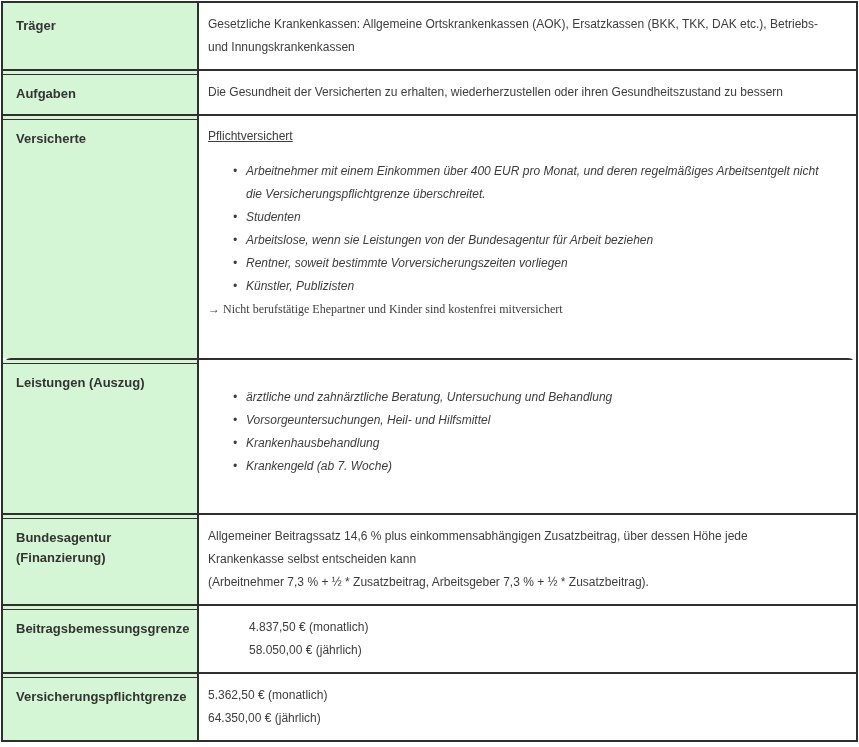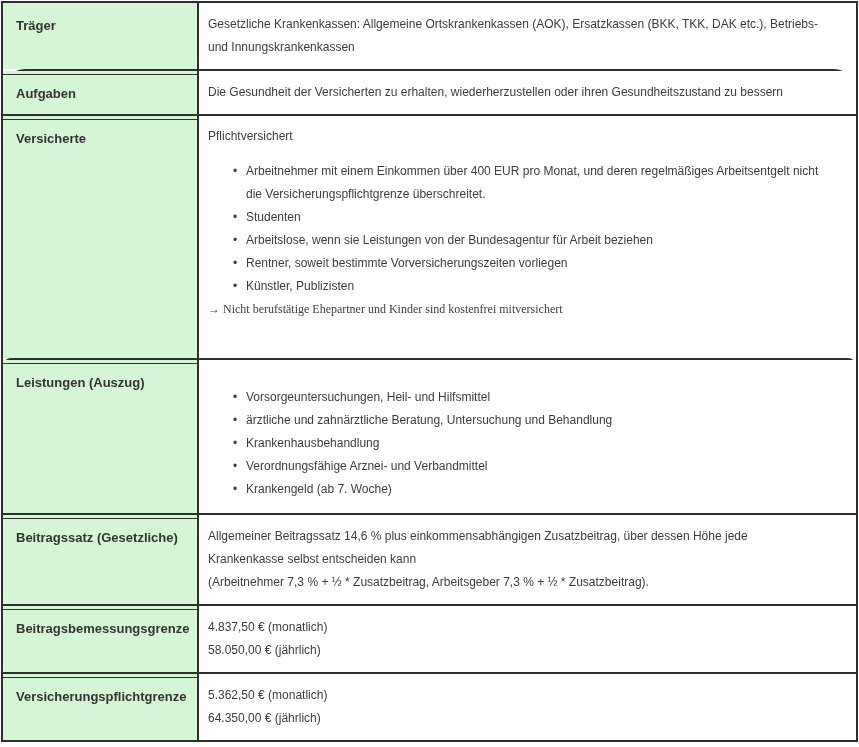--- a/index.html
+++ b/index.html
@@ -19,25 +19,25 @@
     color:var(--body-text);
   }
   .info-table{
     margin:1px 1px 0 1px;
     border:2px solid var(--border);
     width:857px;
   }
   .row{display:flex;align-items:stretch;}
   .row + .row{border-top:2px solid var(--border);}
   .r1{min-height:65px;}
-  .r2{min-height:45px;border-radius:22px;}
+  .r2{min-height:45px;}
   .r3{min-height:244px;justify-content:center;}
   .r4{min-height:155px;border-radius:8px;}
   .r5{min-height:91px;}
-  .r6{min-height:65px;}
+  .r6{min-height:65px;gap:41px;}
   .r7{min-height:59px;}
   .label-cell{
     width:196px;flex:0 0 196px;
     background:var(--header-bg);
     border-right:2px solid var(--border);
     padding:13px 10px 10px 13px;
     font-size:13px;font-weight:bold;color:var(--label-text);
     line-height:20px;
     position:relative;
   }
@@ -46,23 +46,23 @@
     content:"";position:absolute;left:0;right:0;top:3px;height:1px;
     background:var(--border);
   }
   .content-cell{
     flex:1 1 auto;
     background:#ffffff;
     padding:10px 32px 10px 9px;
     font-size:12px;line-height:23px;color:var(--body-text);
   }
   .content-cell p{margin:0;}
-  .heading-underlined{line-height:20px;margin:2px 0 0 0;}
+  .heading-underlined{text-decoration:underline;line-height:20px;margin:2px 0 0 0;}
   ul.bullets{
-    list-style:none;margin:14px 0 0 0;padding:0 0 0 38px;
+    list-style:none;margin:14px 0 0 0;padding:0 0 0 38px;font-style:italic;
   }
   ul.bullets.standalone{margin:16px 0 0 0;}
   ul.bullets li{
     position:relative;line-height:23px;
   }
   ul.bullets li::before{
     content:"•";position:absolute;left:-13px;top:0;
     font-size:12px;line-height:23px;color:var(--body-text);
   }
   .note{margin-top:13px;font-family:Liberation Serif, serif;}
@@ -107,32 +107,31 @@
       <p class="note">→ Nicht berufstätige Ehepartner und Kinder sind kostenfrei mitversichert</p>
     </div>
   </div>
 
   <div class="row r4">
     <div class="label-cell">
       <span>Leistungen (Auszug)</span>
     </div>
     <div class="content-cell">
       <ul class="bullets standalone">
+        <li>ärztliche und zahnärztliche Beratung, Untersuchung und Behandlung</li>
         <li>Vorsorgeuntersuchungen, Heil- und Hilfsmittel</li>
-        <li>ärztliche und zahnärztliche Beratung, Untersuchung und Behandlung</li>
         <li>Krankenhausbehandlung</li>
-        <li>Verordnungsfähige Arznei- und Verbandmittel</li>
         <li>Krankengeld (ab 7. Woche)</li>
       </ul>
     </div>
   </div>
 
   <div class="row r5">
     <div class="label-cell">
-      <span>Beitragssatz (Gesetzliche)</span>
+      <span>Bundesagentur (Finanzierung)</span>
     </div>
     <div class="content-cell">
       <p>Allgemeiner Beitragssatz 14,6 % plus einkommensabhängigen Zusatzbeitrag, über dessen Höhe jede Krankenkasse selbst entscheiden kann</p>
       <p>(Arbeitnehmer 7,3 % + ½ * Zusatzbeitrag, Arbeitsgeber 7,3 % + ½ * Zusatzbeitrag).</p>
     </div>
   </div>
 
   <div class="row r6">
     <div class="label-cell">
       <span>Beitragsbemessungsgrenze</span>

